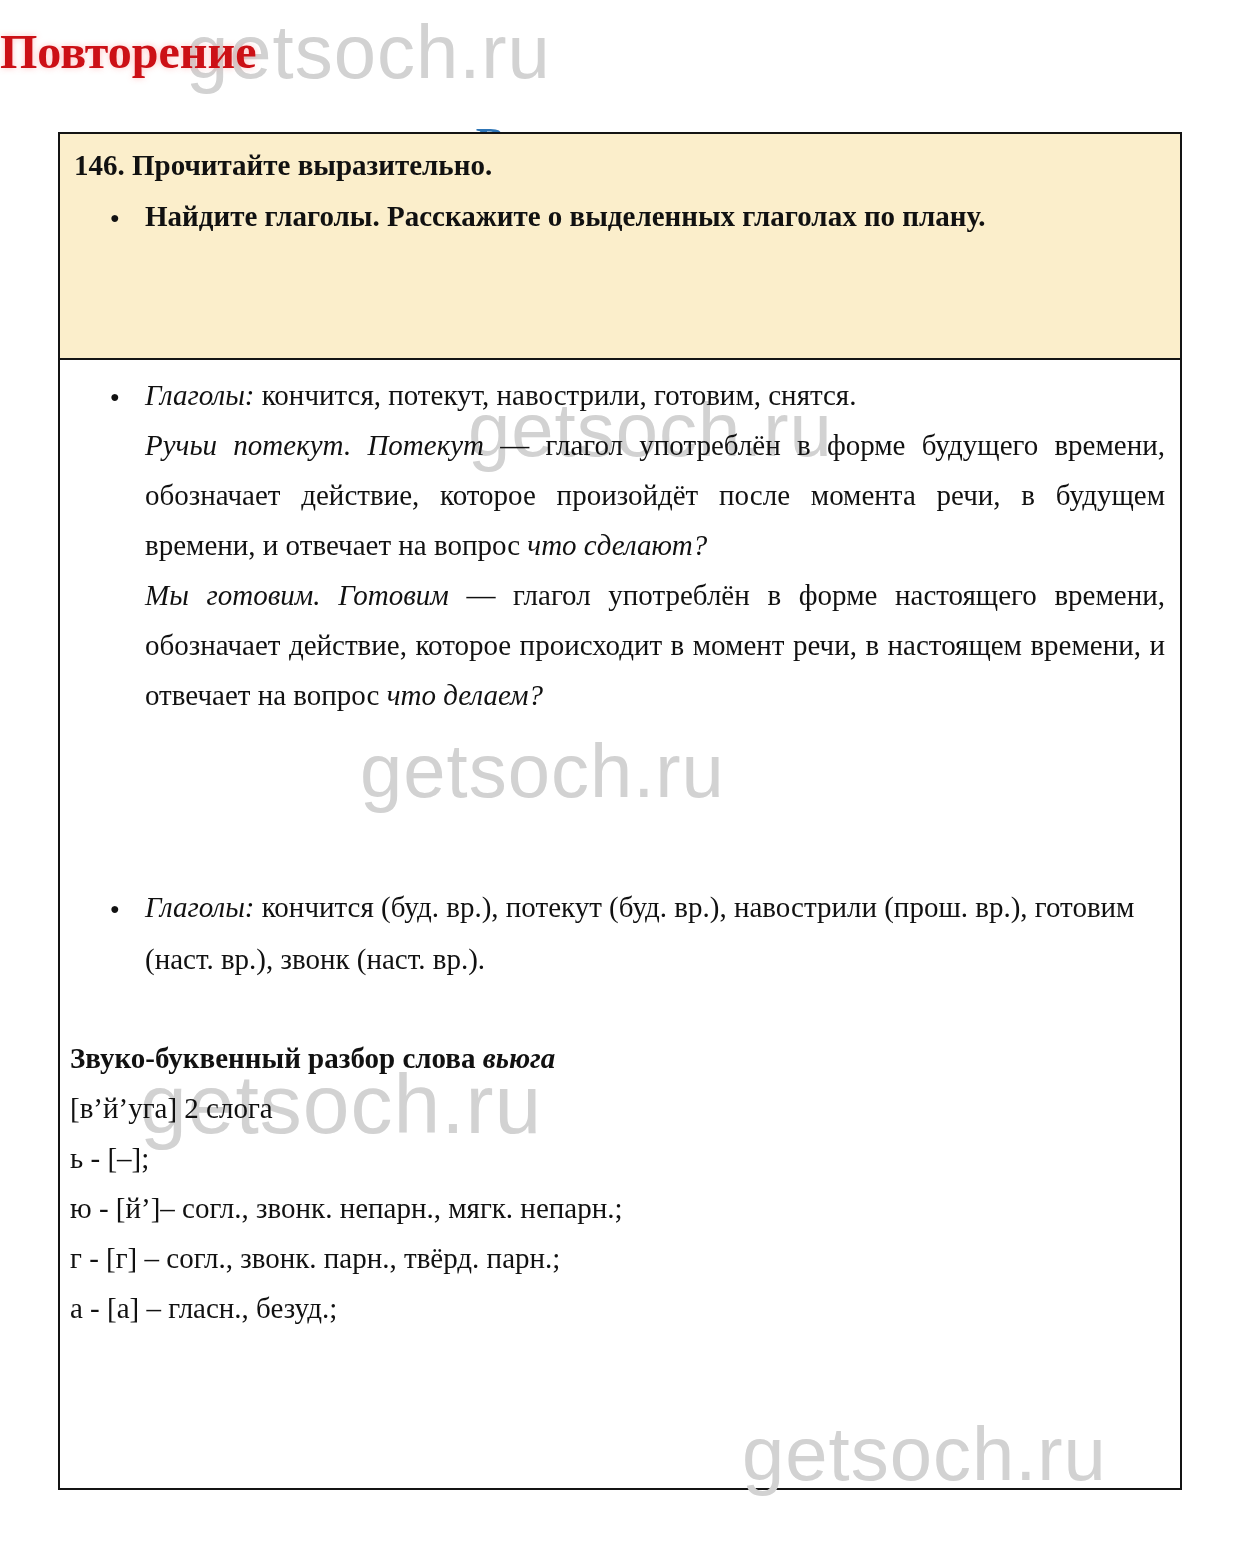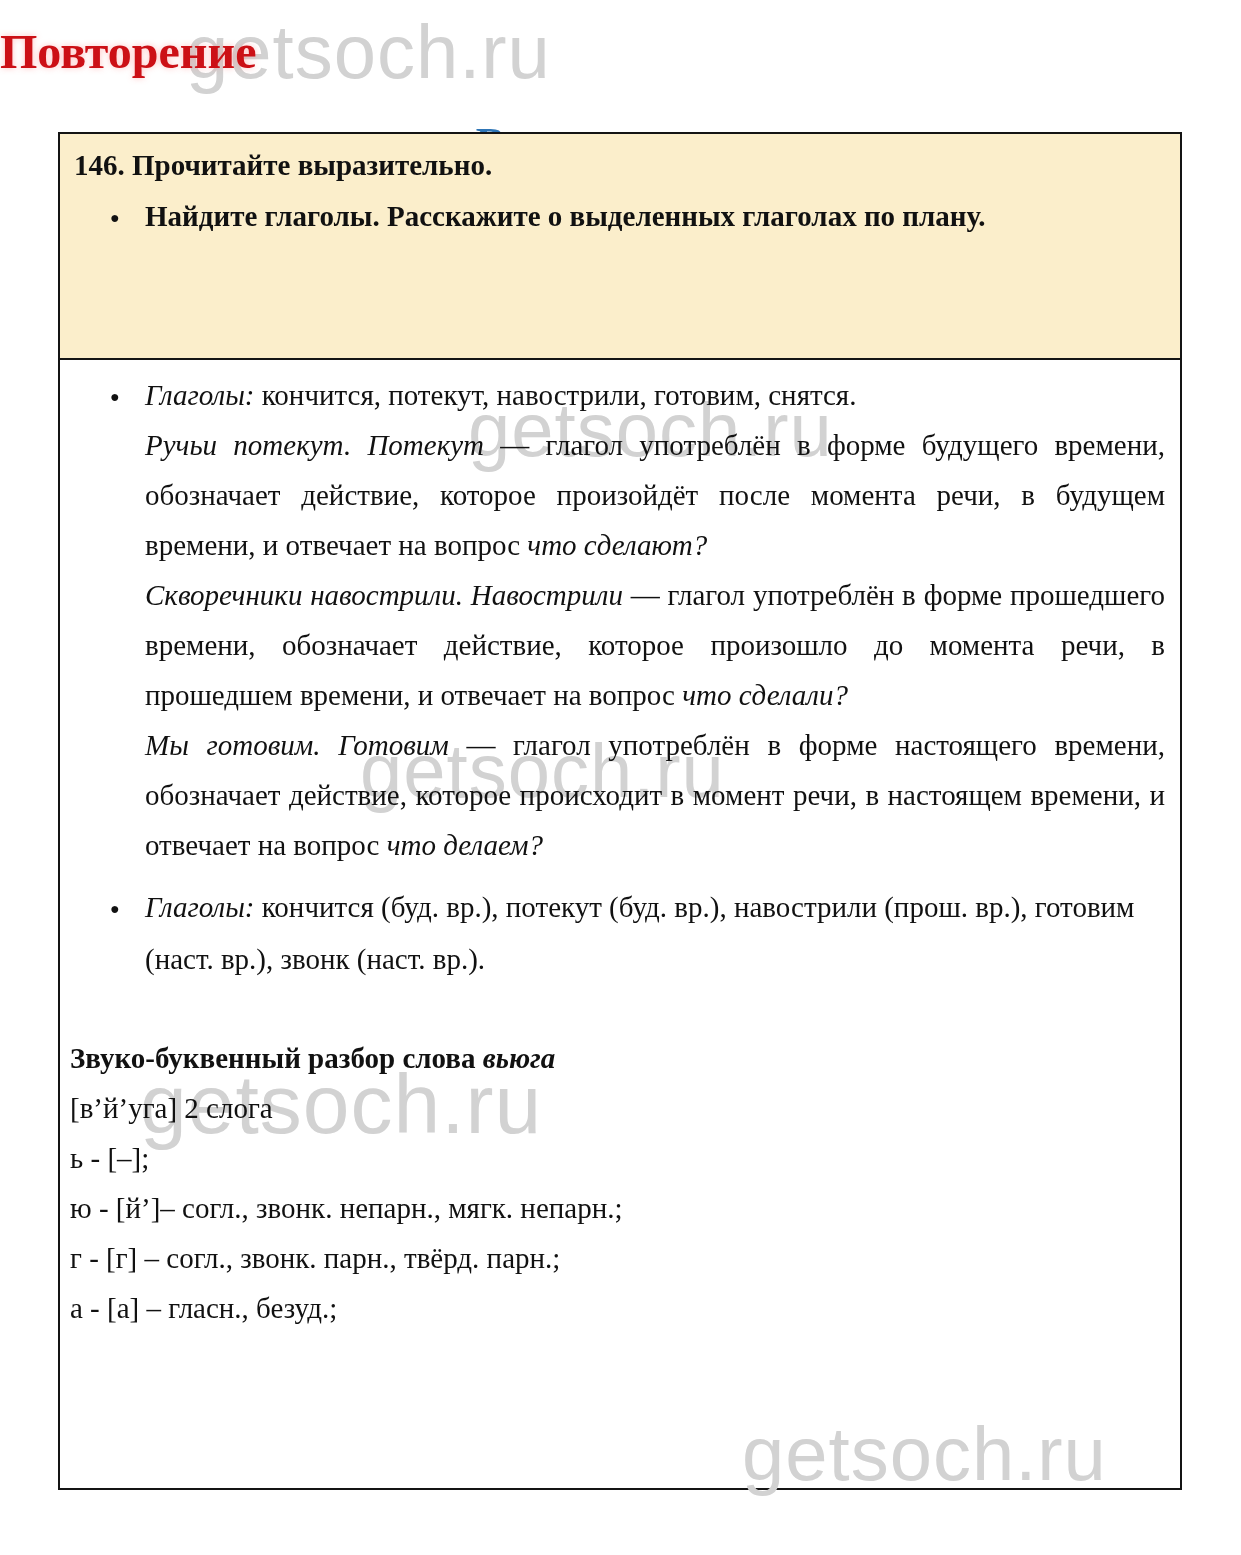--- a/index.html
+++ b/index.html
@@ -124,23 +124,20 @@
   <div class="bullet-item">
     <span class="marker">●</span><span class="ital">Глаголы:</span><span> кончится, потекут, навострили, готовим, снятся.</span>
   </div>
 </div>
 
 <div class="ans-paras line50">
   <p>
     <span class="ital">Ручьи потекут. Потекут</span><span> — глагол употреблён в форме будущего времени, обозначает действие, которое произойдёт после момента речи, в будущем времени, и отвечает на вопрос </span><span class="ital">что сделают?</span>
   </p>
   <p>
-    <span class="ital">Скворечники навострили. Навострили</span><span> — глагол употреблён в форме прошедшего времени, обозначает действие, которое произошло до момента речи, в прошедшем времени, и отвечает на вопрос </span><span class="ital">что сделали?</span>
-  </p>
-  <p>
     <span class="ital">Мы готовим. Готовим</span><span> — глагол употреблён в форме настоящего времени, обозначает действие, которое происходит в момент речи, в настоящем времени, и отвечает на вопрос </span><span class="ital">что делаем?</span>
   </p>
 </div>
 
 <div class="ans-b2 line50">
   <div class="bullet-item">
     <span class="marker">●</span><span class="ital">Глаголы:</span><span> кончится (буд. вр.), потекут (буд. вр.), навострили (прош. вр.), готовим (наст. вр.), звонк (наст. вр.).</span>
   </div>
 </div>
 

